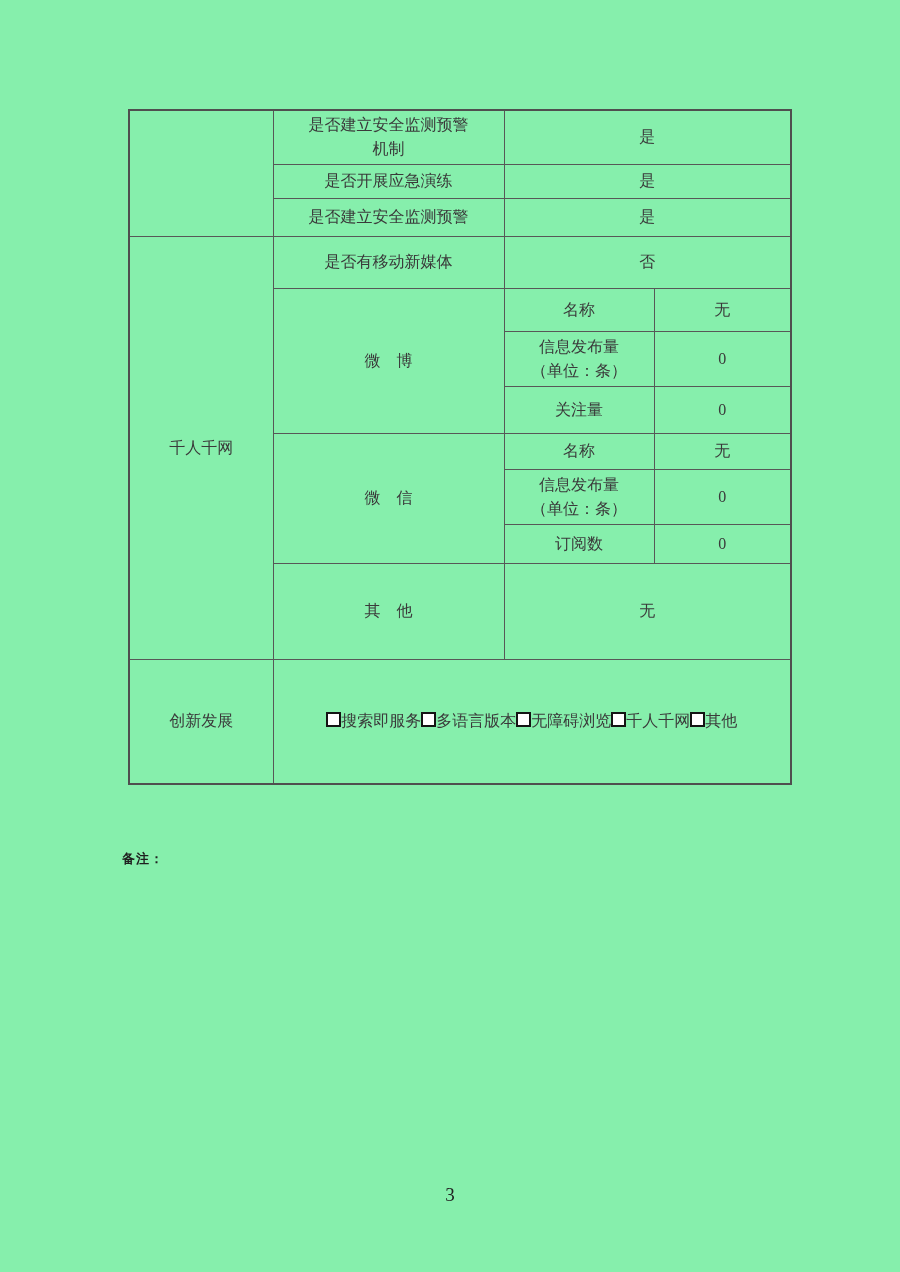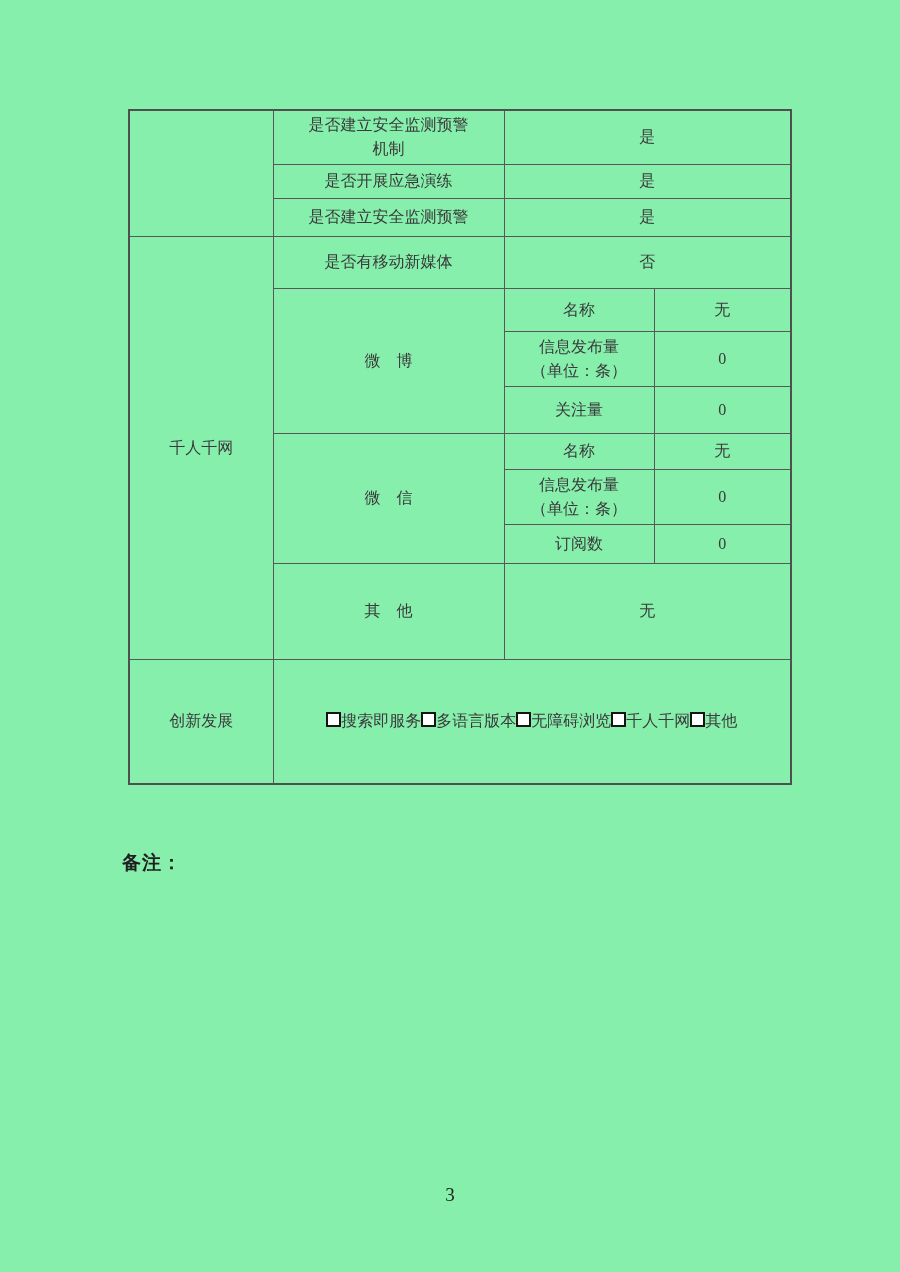--- a/index.html
+++ b/index.html
@@ -44,21 +44,21 @@
     height: 15px;
     border: 2px solid #141414;
     background: #ffffff;
     vertical-align: -1px;
     margin: 0;
   }
   .notes {
     position: absolute;
     left: 122px;
     top: 850px;
-    font-size: 19px;
+    font-size: 13px;
     font-weight: bold;
     color: #1f1f1f;
     letter-spacing: 1px;
   }
   .page-number {
     position: absolute;
     left: 0;
     top: 1184px;
     width: 900px;
     text-align: center;

